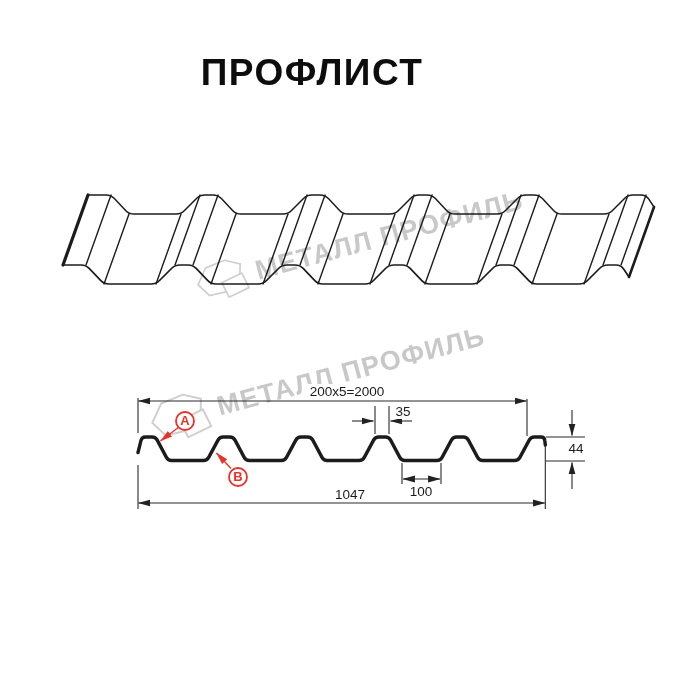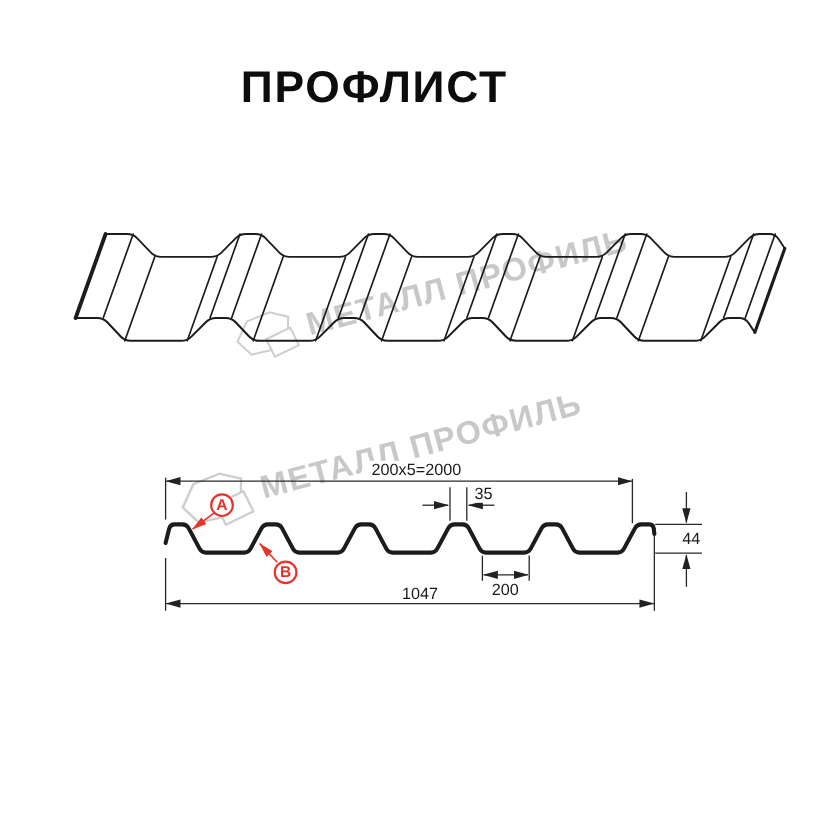--- a/index.html
+++ b/index.html
@@ -115,18 +115,18 @@
       <line x1="231" y1="468.5" x2="216.5" y2="453" stroke="#e8332a" stroke-width="1.3" marker-end="url(#arwr)"></line>
       <circle cx="185" cy="421" r="9" fill="#ffffff" stroke="#e8332a" stroke-width="1.8"></circle>
       <circle cx="238" cy="477" r="9" fill="#ffffff" stroke="#e8332a" stroke-width="1.8"></circle>
     </g>
   </svg>
 
   <span class="dim" style="left:347px;top:384px;">200x5=2000</span>
   <span class="dim" style="left:403px;top:404px;">35</span>
   <span class="dim" style="left:576px;top:441px;">44</span>
   <span class="dim" style="left:350px;top:487px;">1047</span>
-  <span class="dim" style="left:421px;top:484px;">200</span>
+  <span class="dim" style="left:421px;top:484px;">100</span>
 
   <span class="mletter" style="left:185px;top:421px;">A</span>
   <span class="mletter" style="left:238px;top:477px;">B</span>
 
 </div>
 
 </body></html>

